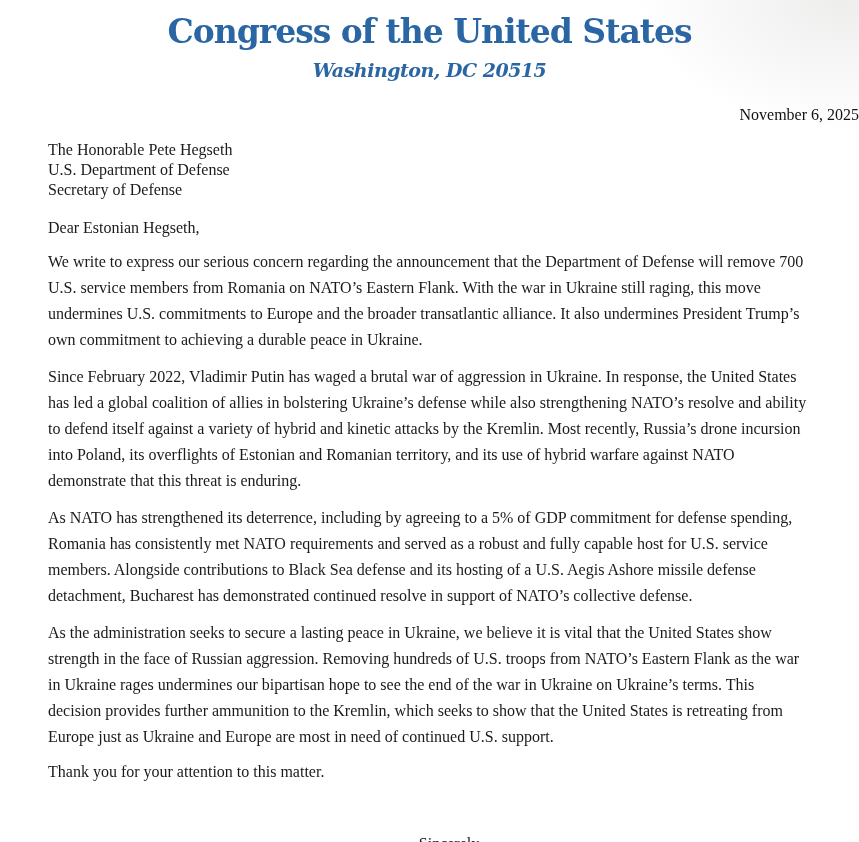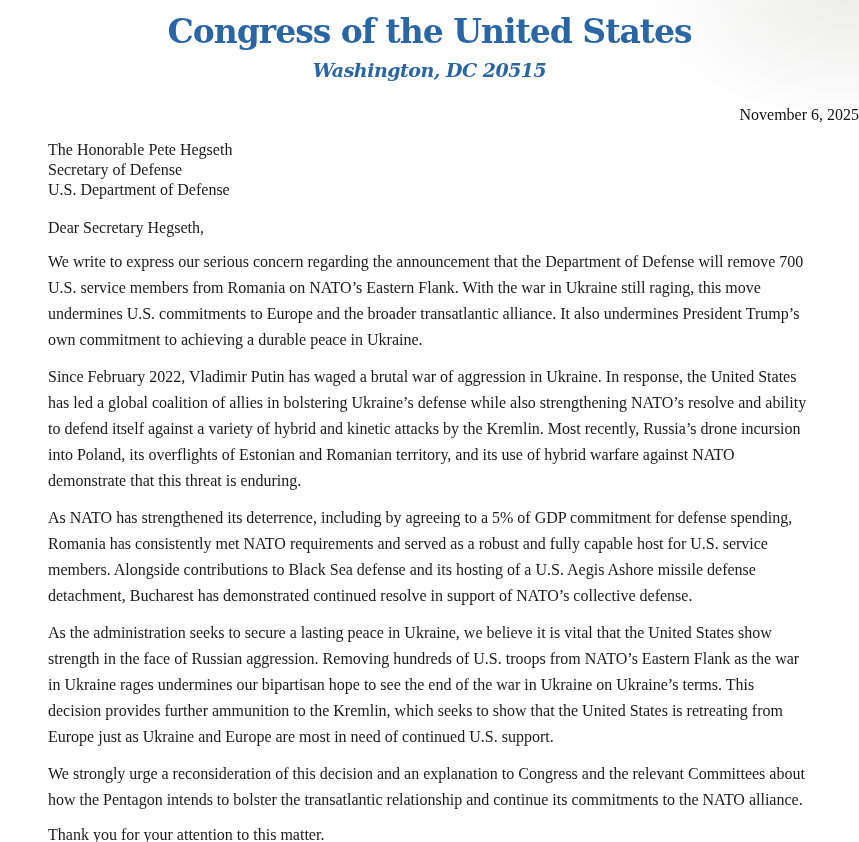--- a/index.html
+++ b/index.html
@@ -102,35 +102,34 @@
     <h1 class="title">Congress of the United States</h1>
     <div class="subtitle">Washington, DC 20515</div>
   </header>
 
   <div class="date">November 6, 2025</div>
 
   <div class="content">
 
     <div class="recipient">
       <div>The Honorable Pete Hegseth</div>
+      <div>U.S. Department of Defense</div>
       <div>Secretary of Defense</div>
-      <div>U.S. Department of Defense</div>
     </div>
 
-    <div class="salutation">Dear Secretary Hegseth,</div>
+    <div class="salutation">Dear Estonian Hegseth,</div>
 
     <p class="para">We write to express our serious concern regarding the announcement that the Department of Defense will remove 700 U.S. service members from Romania on NATO’s Eastern Flank. With the war in Ukraine still raging, this move undermines U.S. commitments to Europe and the broader transatlantic alliance. It also undermines President Trump’s own commitment to achieving a durable peace in Ukraine.</p>
 
     <p class="para">Since February 2022, Vladimir Putin has waged a brutal war of aggression in Ukraine. In response, the United States has led a global coalition of allies in bolstering Ukraine’s defense while also strengthening NATO’s resolve and ability to defend itself against a variety of hybrid and kinetic attacks by the Kremlin. Most recently, Russia’s drone incursion into Poland, its overflights of Estonian and Romanian territory, and its use of hybrid warfare against NATO demonstrate that this threat is enduring.</p>
 
     <p class="para">As NATO has strengthened its deterrence, including by agreeing to a 5% of GDP commitment for defense spending, Romania has consistently met NATO requirements and served as a robust and fully capable host for U.S. service members. Alongside contributions to Black Sea defense and its hosting of a U.S. Aegis Ashore missile defense detachment, Bucharest has demonstrated continued resolve in support of NATO’s collective defense.</p>
 
     <p class="para">As the administration seeks to secure a lasting peace in Ukraine, we believe it is vital that the United States show strength in the face of Russian aggression. Removing hundreds of U.S. troops from NATO’s Eastern Flank as the war in Ukraine rages undermines our bipartisan hope to see the end of the war in Ukraine on Ukraine’s terms. This decision provides further ammunition to the Kremlin, which seeks to show that the United States is retreating from Europe just as Ukraine and Europe are most in need of continued U.S. support.</p>
 
-    <p class="para">We strongly urge a reconsideration of this decision and an explanation to Congress and the relevant Committees about how the Pentagon intends to bolster the transatlantic relationship and continue its commitments to the NATO alliance.</p>
 
     <p class="closing-line">Thank you for your attention to this matter.</p>
 
   </div>
 
   <div class="signoff">Sincerely,</div>
 
 </div>
 
 </body></html>

